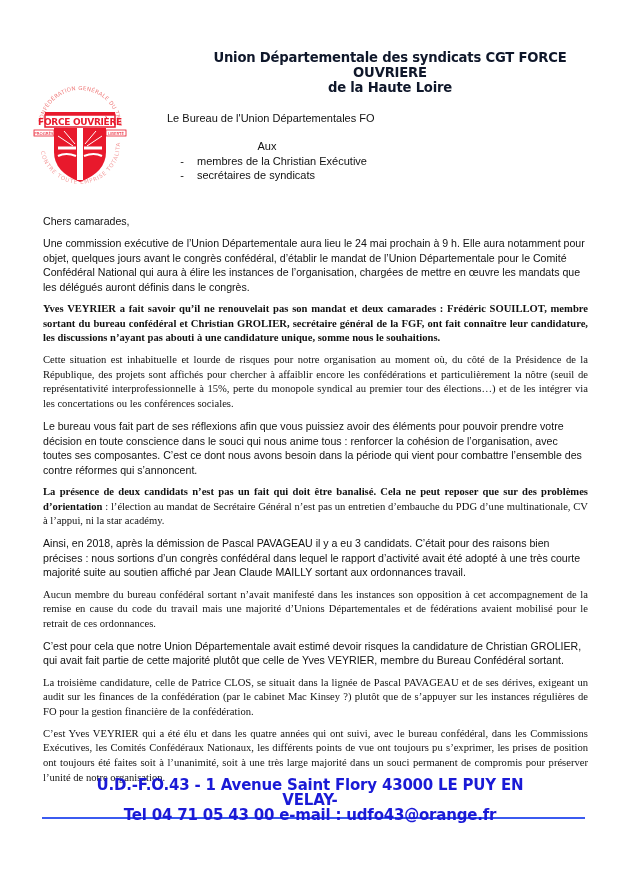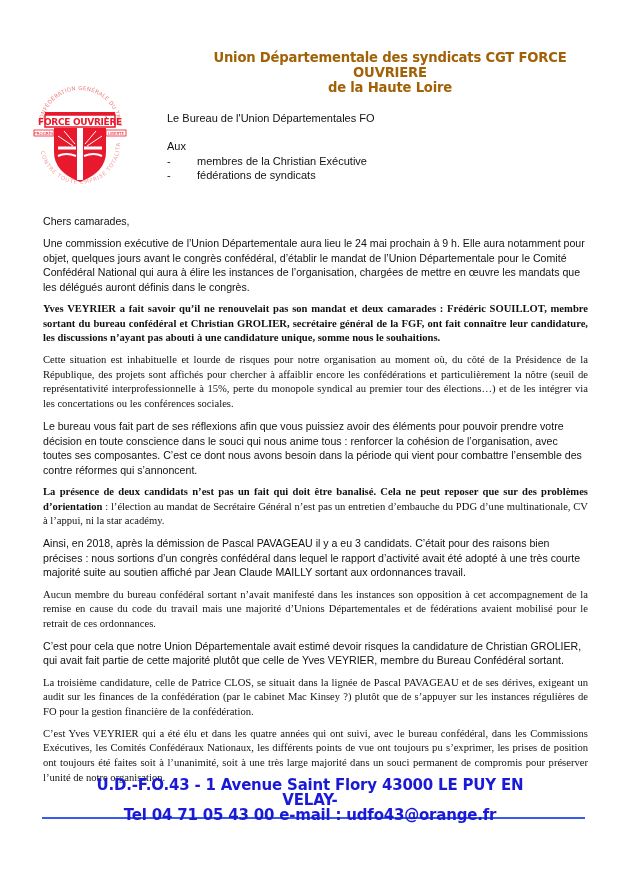--- a/index.html
+++ b/index.html
@@ -1,24 +1,24 @@
 <!DOCTYPE html>
 <html><head>
 <meta charset="utf-8">
 <style>
   html, body { margin: 0; padding: 0; background: #ffffff; }
   body { width: 630px; height: 895px; position: relative; overflow: hidden;
          font-family: "Liberation Sans", sans-serif; color: #111; }
   .header-title { position: absolute; left: 180px; top: 50px; width: 420px;
-         text-align: center; color: #a16207; font-weight: bold; font-size: 13.2px;
+         text-align: center; color: #0f172a; font-weight: bold; font-size: 13.2px;
          line-height: 15px; font-family: "DejaVu Sans", sans-serif; letter-spacing: -0.2px; }
   .logo { position: absolute; left: 28px; top: 86px; width: 104px; height: 110px; }
   .sender { position: absolute; left: 167px; top: 111px; font-size: 11px; line-height: 14px;
          font-family: "Liberation Sans", sans-serif; }
-  .aux { position: absolute; left: 167px; top: 139px; font-size: 11px; line-height: 14.5px; }
+  .aux { position: absolute; left: 167px; top: 139px; font-size: 11px; line-height: 14.5px; text-align: center; }
   .aux .rec { display: flex; }
   .aux .dash { width: 30px; }
   .body { position: absolute; left: 43px; top: 214px; width: 545px; font-size: 10.6px;
           line-height: 14.6px; font-family: "Liberation Sans", sans-serif; }
   .body p { margin: 0 0 7.5px 0; }
   .j { text-align: justify; font-family: Liberation Serif, serif; }
   .b { font-weight: bold; }
   .objet { margin-bottom: 22px !important; }
   .footer-line { position: absolute; left: 42px; top: 817px; width: 543px; height: 2px; background: #3b5bf0; }
   .footer { position: absolute; left: 80px; top: 778px; width: 460px; text-align: center;
@@ -63,21 +63,21 @@
 <div class="sender">Le Bureau de l'Union Départementales FO</div>
 
 <div class="aux">
   <div>Aux</div>
   <div class="rec">
     <span class="dash">-</span>
     <span>membres de la Christian Exécutive</span>
   </div>
   <div class="rec">
     <span class="dash">-</span>
-    <span>fédérations de syndicats</span>
+    <span>secrétaires de syndicats</span>
   </div>
 </div>
 
 <div class="body">
   <p>Chers camarades,</p>
   <p>Une commission exécutive de l’Union Départementale aura lieu le 24 mai prochain à 9 h. Elle aura notamment pour objet, quelques jours avant le congrès confédéral, d’établir le mandat de l’Union Départementale pour le Comité Confédéral National qui aura à élire les instances de l’organisation, chargées de mettre en œuvre les mandats que les délégués auront définis dans le congrès.</p>
   <p class="j b">Yves VEYRIER a fait savoir qu’il ne renouvelait pas son mandat et deux camarades : Frédéric SOUILLOT, membre sortant du bureau confédéral et Christian GROLIER, secrétaire général de la FGF, ont fait connaître leur candidature, les discussions n’ayant pas abouti à une candidature unique, somme nous le souhaitions.</p>
   <p class="j">Cette situation est inhabituelle et lourde de risques pour notre organisation au moment où, du côté de la Présidence de la République,  des projets sont affichés pour chercher à affaiblir encore les confédérations et particulièrement la nôtre  (seuil de représentativité interprofessionnelle à 15%, perte du monopole syndical au premier tour des élections…) et de les intégrer via les concertations ou les conférences sociales.</p>
   <p>Le bureau vous fait part de ses réflexions afin que vous puissiez avoir des éléments pour pouvoir prendre votre décision en toute conscience dans le souci qui nous anime tous : renforcer la cohésion de l’organisation, avec toutes ses composantes. C’est ce dont nous avons besoin dans la période qui vient pour combattre l’ensemble des contre réformes qui s’annoncent.</p>
   <p class="j"><span class="b">La présence de deux candidats n’est pas un fait qui doit être banalisé. Cela ne peut reposer que sur des problèmes d’orientation</span><span> : l’élection au mandat de Secrétaire Général n’est pas un entretien d’embauche du PDG d’une multinationale, CV à l’appui, ni la star académy.</span></p>

